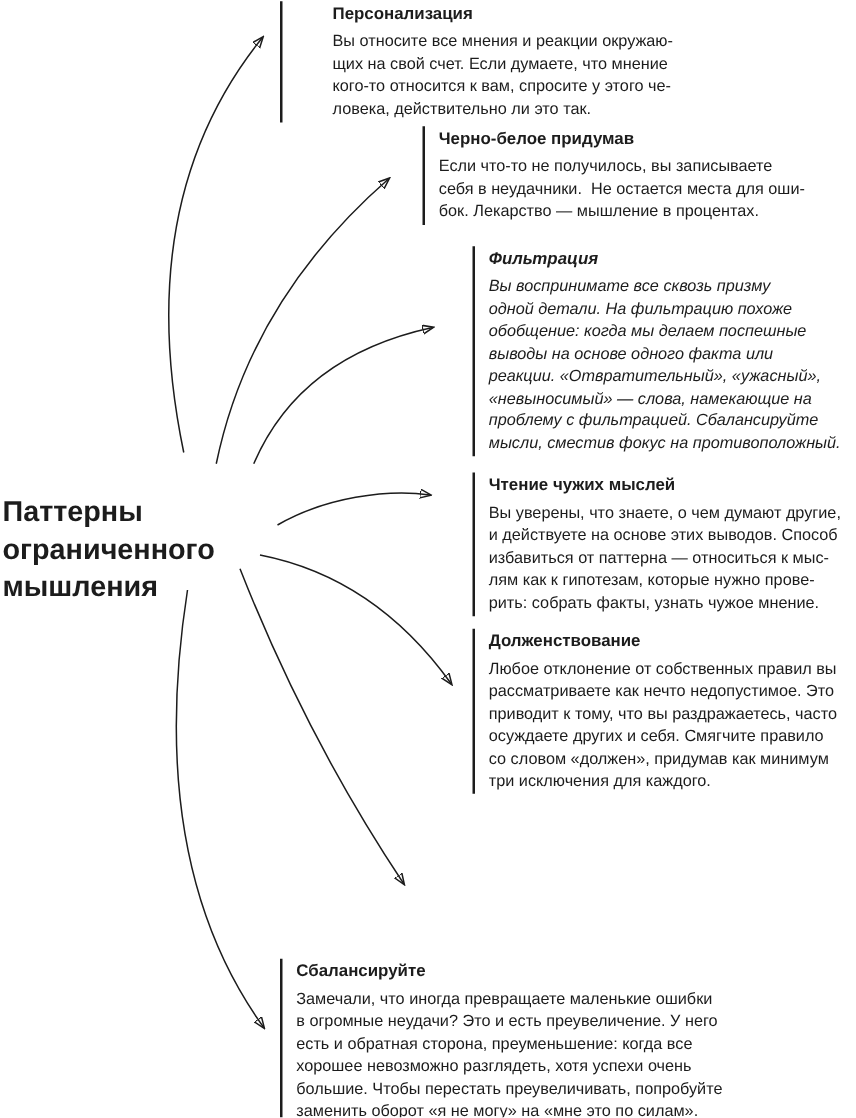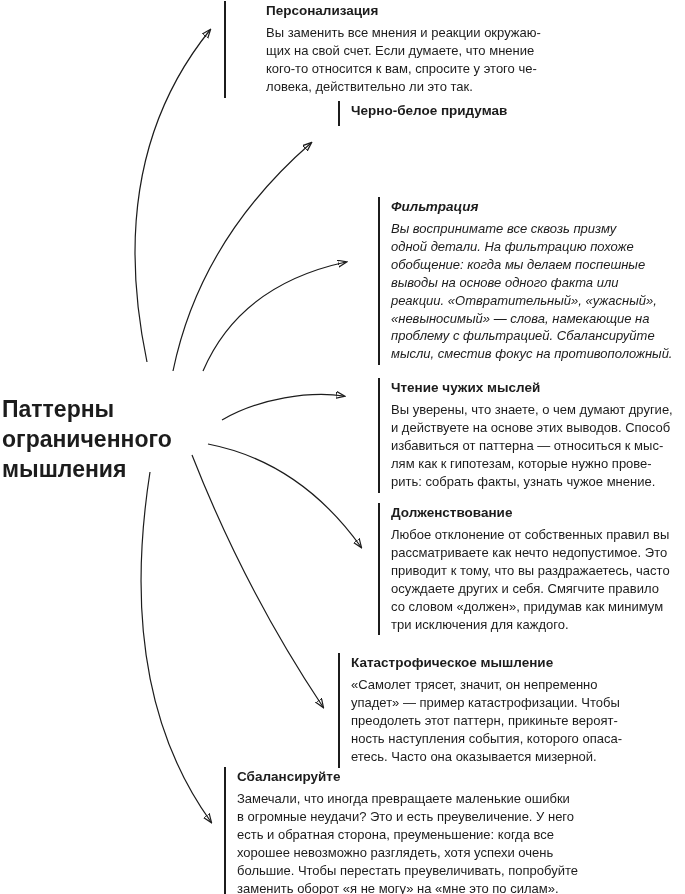--- a/index.html
+++ b/index.html
@@ -79,28 +79,31 @@
     <path d="M 192 455 Q 245 590 323 707" marker-end="url(#ah)"></path>
     <path d="M 150 472 Q 116 690 211 822" marker-end="url(#ah)"></path>
   </svg>
 
   <div id="diagram-title">Паттерны
 ограниченного
 мышления</div>
 
   <div class="section s1">
     <h3>Персонализация</h3>
-    <p>Вы заменить все мнения и реакции окружаю-
+    <p>Вы относите все мнения и реакции окружаю-
 щих на свой счет. Если думаете, что мнение
 кого-то относится к вам, спросите у этого че-
 ловека, действительно ли это так.</p>
   </div>
 
   <div class="section s2">
     <h3>Черно-белое придумав</h3>
+    <p>Если что-то не получилось, вы записываете
+себя в неудачники.  Не остается места для оши-
+бок. Лекарство — мышление в процентах.</p>
   </div>
 
   <div class="section s3">
     <h3>Фильтрация</h3>
     <p>Вы воспринимате все сквозь призму
 одной детали. На фильтрацию похоже
 обобщение: когда мы делаем поспешные
 выводы на основе одного факта или
 реакции. «Отвратительный», «ужасный»,
 «невыносимый» — слова, намекающие на
@@ -120,28 +123,20 @@
 
   <div class="section s4">
     <h3>Чтение чужих мыслей</h3>
     <p>Вы уверены, что знаете, о чем думают другие,
 и действуете на основе этих выводов. Способ
 избавиться от паттерна — относиться к мыс-
 лям как к гипотезам, которые нужно прове-
 рить: собрать факты, узнать чужое мнение.</p>
   </div>
 
-  <div class="section s6">
-    <h3>Катастрофическое мышление</h3>
-    <p>«Самолет трясет, значит, он непременно
-упадет» — пример катастрофизации. Чтобы
-преодолеть этот паттерн, прикиньте вероят-
-ность наступления события, которого опаса-
-етесь. Часто она оказывается мизерной.</p>
-  </div>
 
   <div class="section s7">
     <h3>Сбалансируйте</h3>
     <p>Замечали, что иногда превращаете маленькие ошибки
 в огромные неудачи? Это и есть преувеличение. У него
 есть и обратная сторона, преуменьшение: когда все
 хорошее невозможно разглядеть, хотя успехи очень
 большие. Чтобы перестать преувеличивать, попробуйте
 заменить оборот «я не могу» на «мне это по силам».</p>
   </div>

